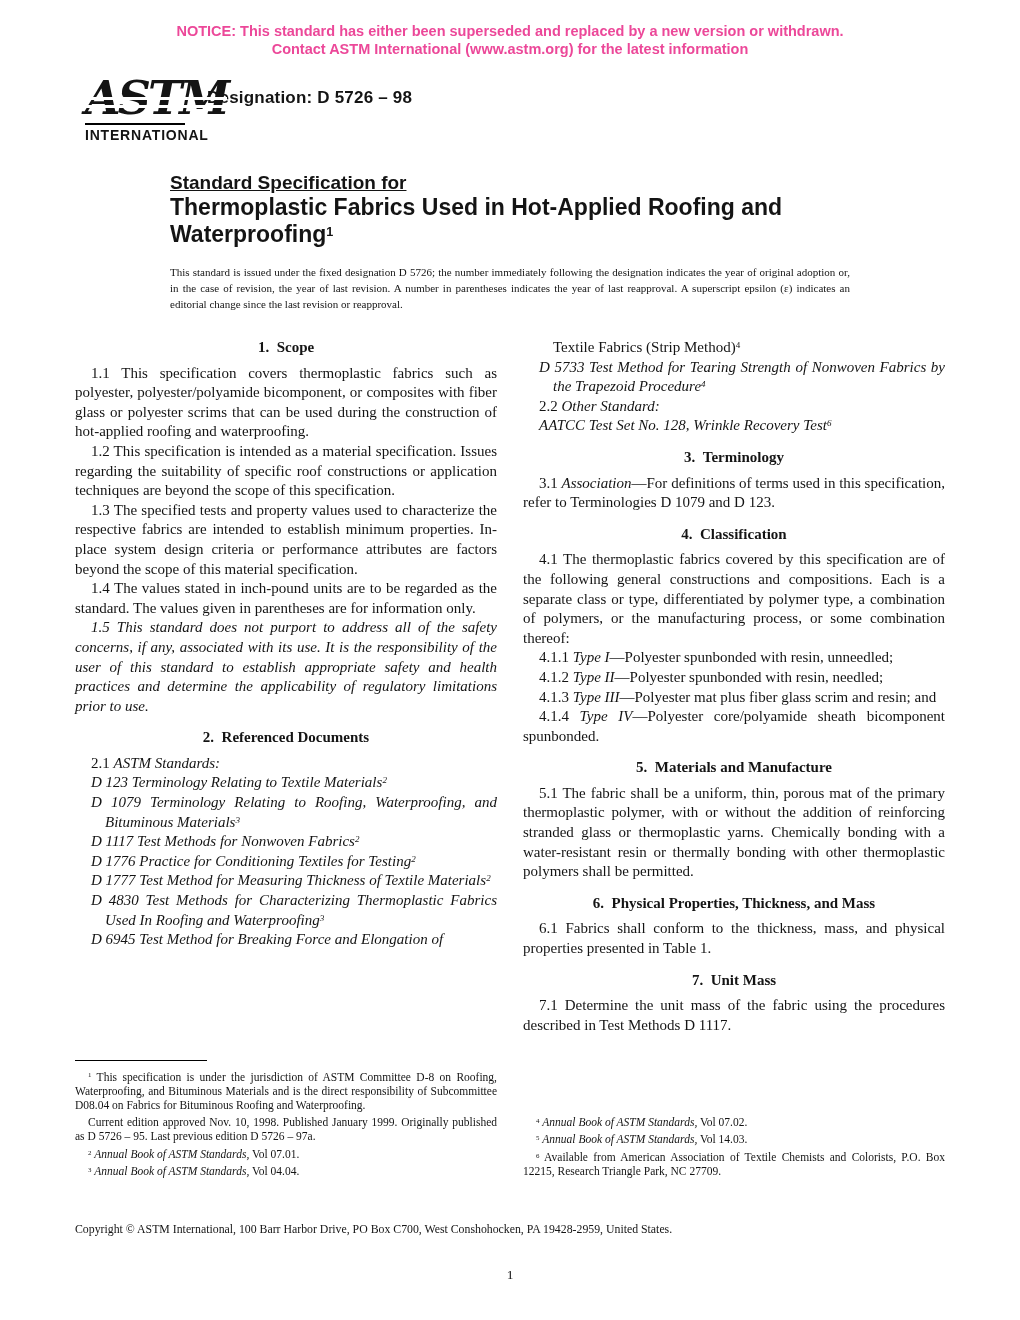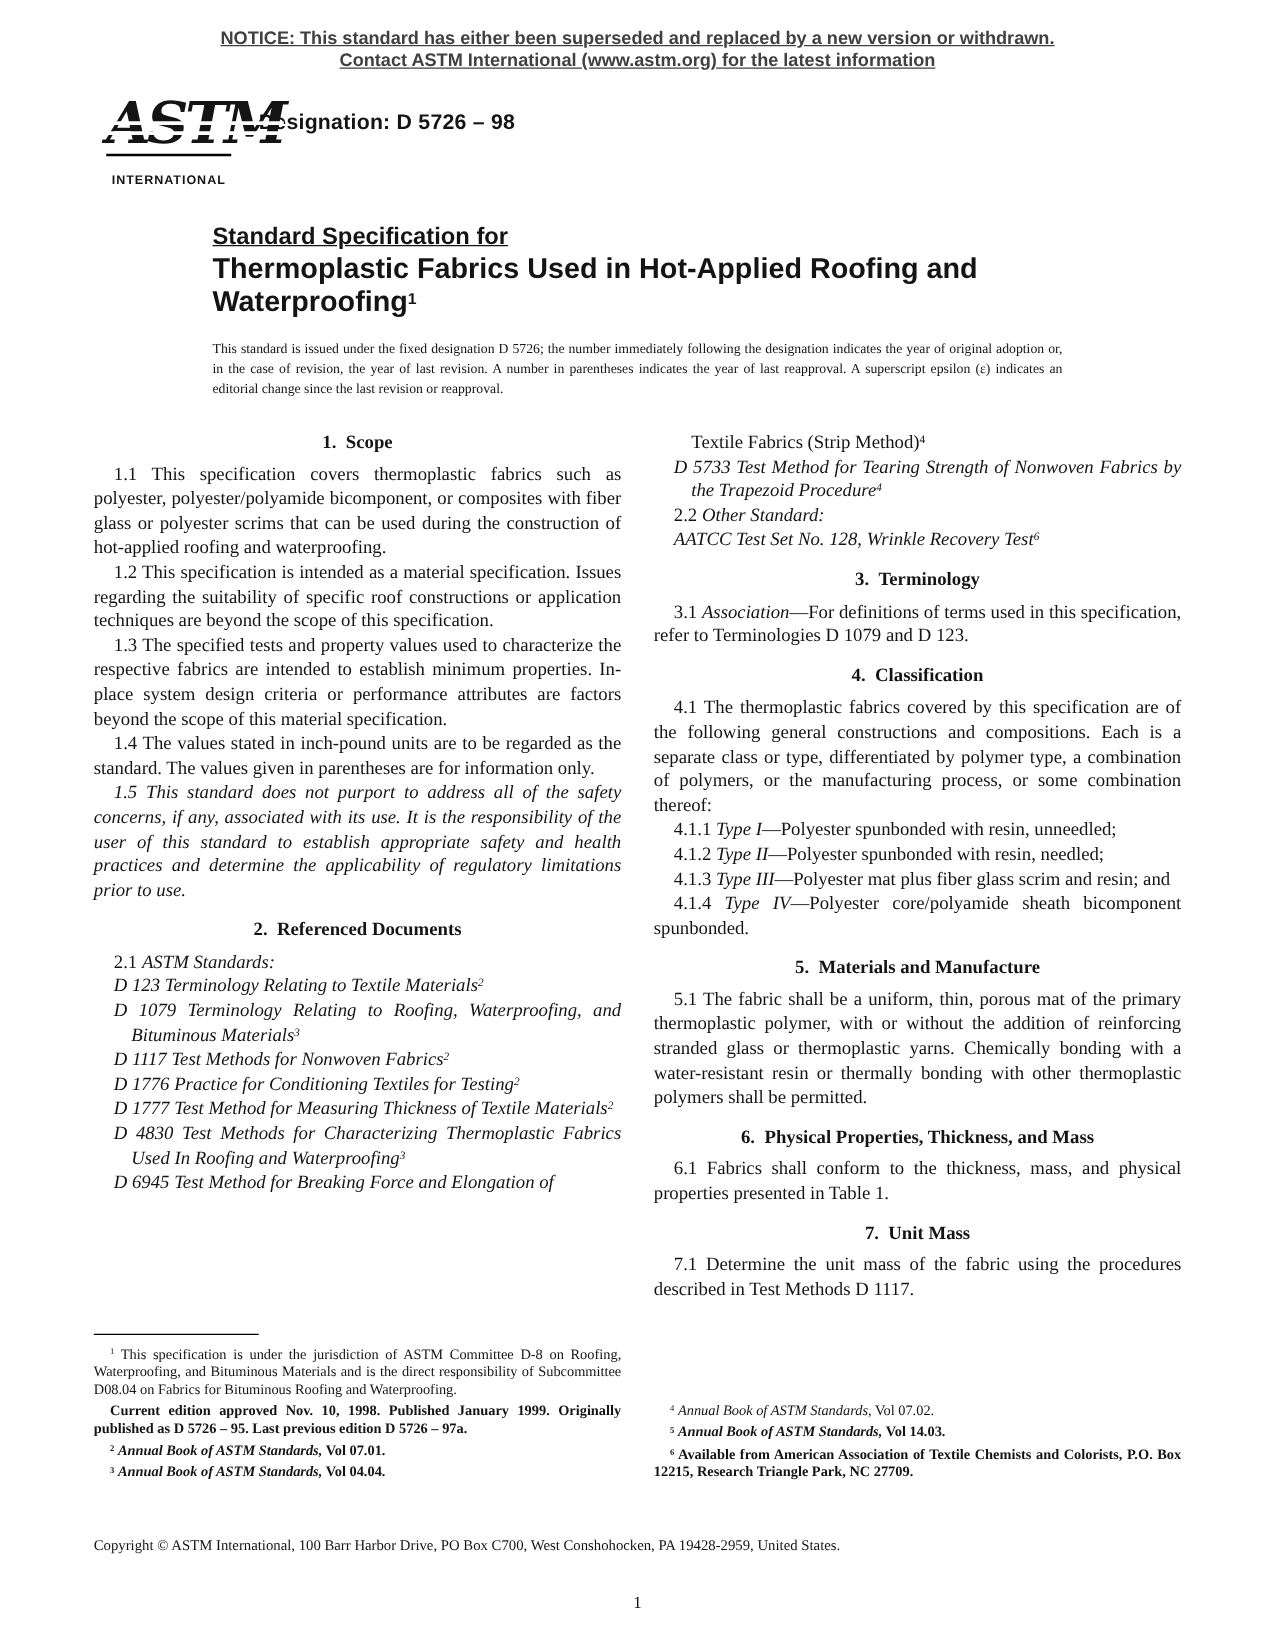--- a/index.html
+++ b/index.html
@@ -38,25 +38,25 @@
   .logo-astm::before {
     content: ""; position: absolute; left: -2px; right: 0; top: 23px; height: 3px; background: #fff;
   }
   .logo-astm::after {
     content: ""; position: absolute; left: -2px; right: 0; top: 31px; height: 3px; background: #fff;
   }
   .logo-intl {
     width: 100px;
     border-top: 2px solid #000;
     margin-top: 1px;
-    padding-top: 14px;
+    padding-top: 2px;
     text-align: center;
     font-family: "Liberation Sans", sans-serif;
     font-weight: bold;
-    font-size: 10px;
+    font-size: 14px;
     letter-spacing: 0.8px;
   }
   .designation {
     margin-top: 14px;
     font-family: "Liberation Sans", sans-serif;
     font-weight: bold;
     font-size: 17px;
     letter-spacing: 0.2px;
   }
 
@@ -99,32 +99,32 @@
   .blk.p { text-indent: 16px; text-align: justify; }
   .blk.ref { padding-left: 30px; text-indent: -14px; text-align: justify; font-style: italic; }
   .blk.refcont { padding-left: 30px; text-align: justify; }
   .it { font-style: italic; }
   sup { font-size: 0.6em; line-height: 0; position: relative; vertical-align: baseline; top: -0.45em; }
 
   
   .footnotes { margin-top: auto; font-size: 11.5px; line-height: 14.2px; }
   .fn-rule { width: 132px; border-top: 1px solid #000; margin-bottom: 9px; }
   .blk.fn { text-indent: 13px; text-align: justify; }
-  .blk.fn + .blk.fn { margin-top: 3px; font-weight: bold; }
+  .blk.fn + .blk.fn { margin-top: 3px; }
 
   
   .copyright { margin: 44px 75px 0 75px; font-size: 11.8px; }
   .page-num { margin-top: 30px; text-align: center; font-size: 13.5px; }
 </style>
 </head>
 <body>
 
 <div class="page">
 
-  <div class="notice" style="color: #404040; text-decoration: underline;">
+  <div class="notice" style="color: #ec4899;">
     <div>NOTICE: This standard has either been superseded and replaced by a new version or withdrawn.</div>
     <div>Contact ASTM International (www.astm.org) for the latest information</div>
   </div>
 
   <div class="header-row">
     <div class="logo">
       <div class="logo-astm">ASTM</div>
       <div class="logo-intl">INTERNATIONAL</div>
     </div>
     <div class="designation">Designation: D 5726 – 98</div>

